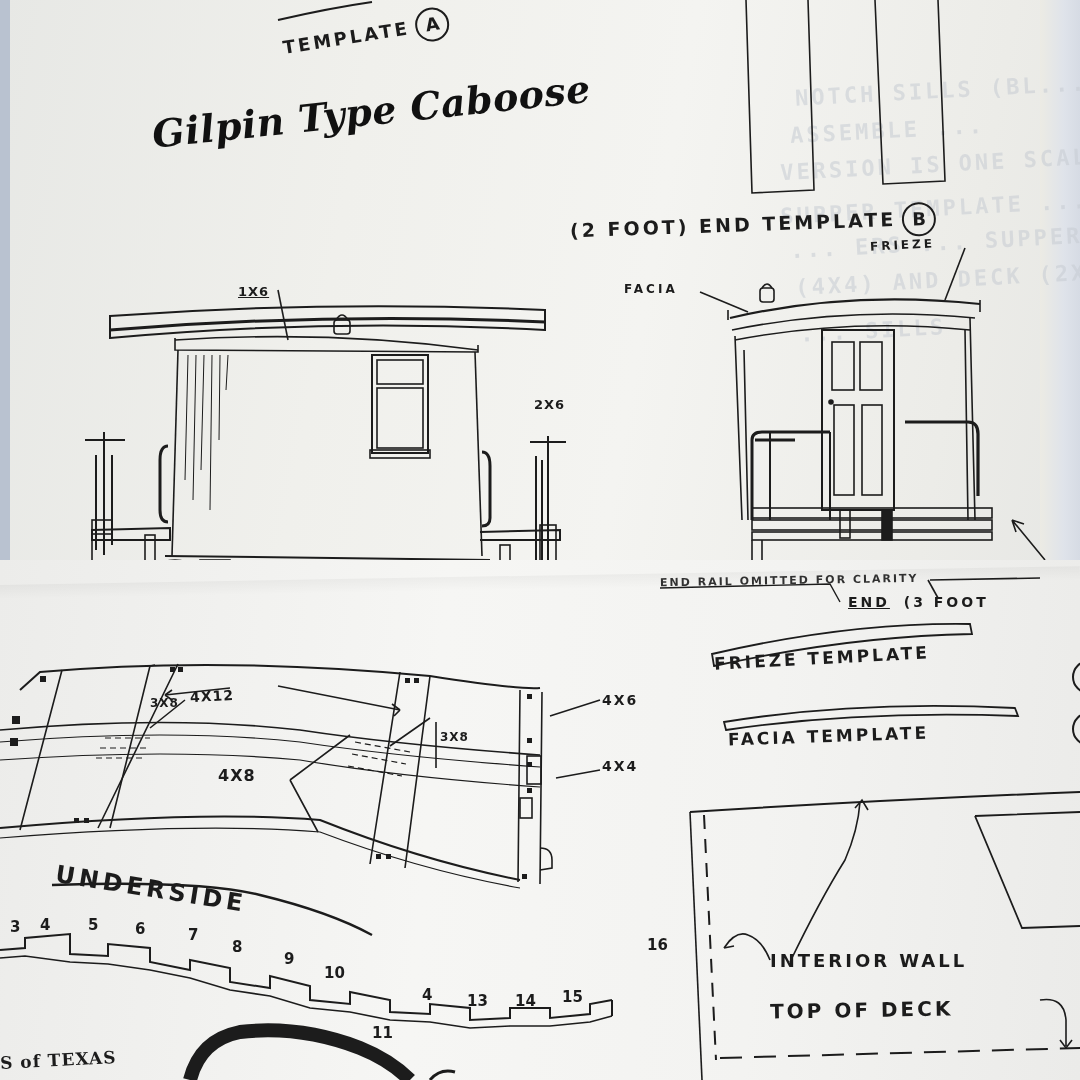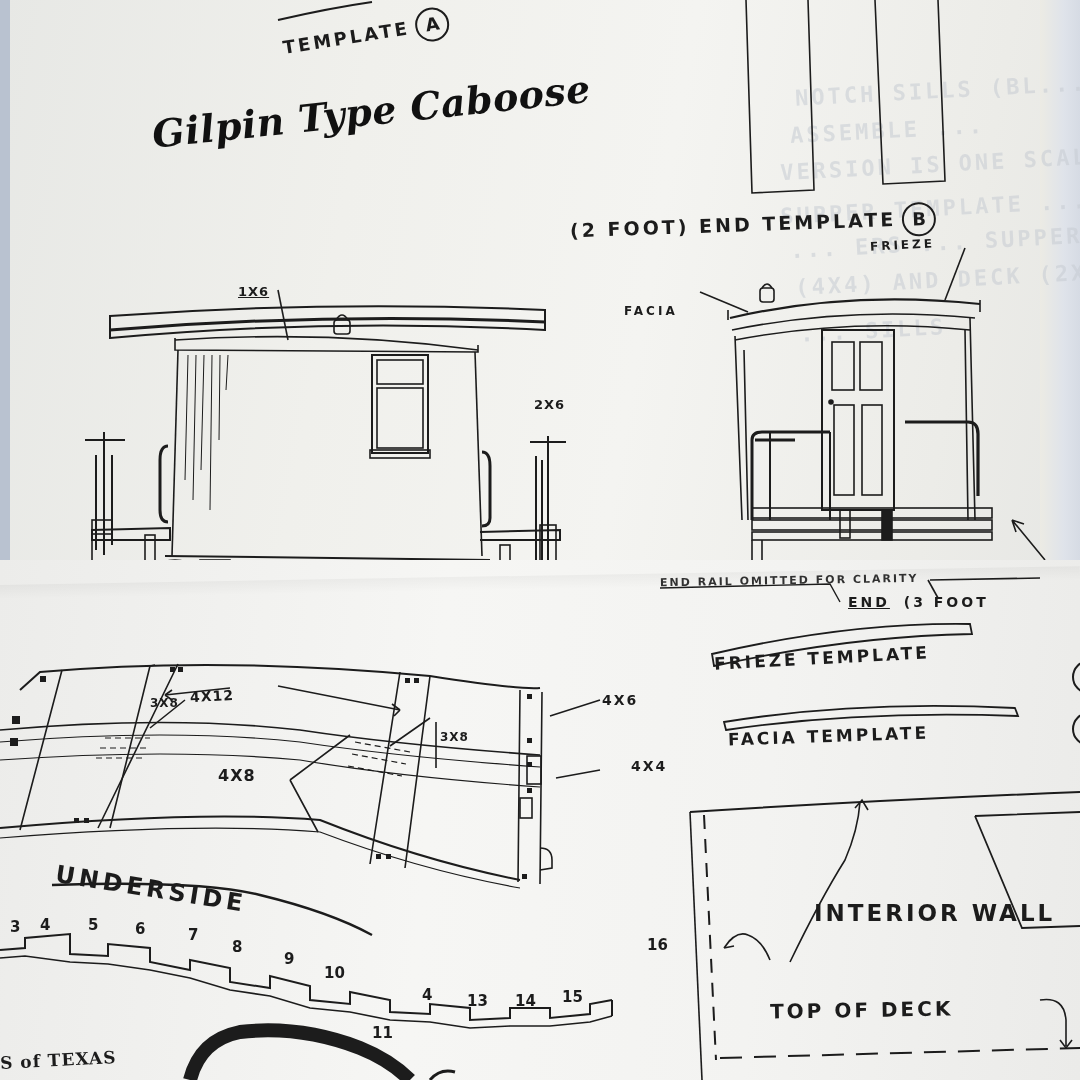--- a/index.html
+++ b/index.html
@@ -53,21 +53,21 @@
   <div class="hand" style="left:282px;top:18px;font-size:18px;transform:rotate(-9deg);">
     <span>TEMPLATE</span><span class="circ">A</span>
   </div>
 
   <div class="title">Gilpin Type Caboose</div>
 
   <div class="hand" style="left:570px;top:208px;font-size:19px;transform:rotate(-2deg);">
     <span>(2 FOOT) END TEMPLATE</span><span class="circ">B</span>
   </div>
   <div class="hand" style="left:870px;top:238px;font-size:12px;transform:rotate(-3deg);">FRIEZE</div>
-  <div class="hand" style="left:624px;top:282px;font-size:12px;margin-top:22px;">FACIA</div>
+  <div class="hand" style="left:624px;top:282px;font-size:12px;">FACIA</div>
 
   <div class="hand" style="left:238px;top:284px;font-size:13px;letter-spacing:1px;text-decoration:underline;">1X6</div>
   <div class="hand" style="left:534px;top:397px;font-size:13px;letter-spacing:1px;">2X6</div>
 
   <svg width="1080" height="600" viewBox="0 0 1080 600">
     <g stroke="#1c1c1c" fill="none" stroke-width="1.6">
 
       <path d="M278 20 Q330 8 372 2" stroke-width="2"></path>
 
       <path d="M746 0 L752 193 L814 190 L808 0"></path>
@@ -247,36 +247,36 @@
   <div class="hand" style="left:714px;top:648px;font-size:17px;transform:rotate(-3deg);">FRIEZE TEMPLATE</div>
   <div class="hand" style="left:728px;top:726px;font-size:17px;transform:rotate(-2deg);">FACIA TEMPLATE</div>
   <div class="circ" style="position:absolute;left:1066px;top:660px;"></div>
   <div class="circ" style="position:absolute;left:1066px;top:712px;"></div>
 
   <div class="hand" style="left:190px;top:688px;font-size:14px;letter-spacing:1px;transform:rotate(-3deg);">4X12</div>
   <div class="hand" style="left:150px;top:696px;font-size:12px;letter-spacing:1px;">3X8</div>
   <div class="hand" style="left:440px;top:730px;font-size:12px;letter-spacing:1px;">3X8</div>
   <div class="hand" style="left:218px;top:766px;font-size:16px;letter-spacing:1px;">4X8</div>
   <div class="hand" style="left:602px;top:692px;font-size:14px;letter-spacing:2px;">4X6</div>
-  <div class="hand" style="left:602px;top:758px;font-size:14px;letter-spacing:2px;margin-left:29px;">4X4</div>
+  <div class="hand" style="left:602px;top:758px;font-size:14px;letter-spacing:2px;">4X4</div>
 
   <div class="hand" style="left:58px;top:860px;font-size:24px;transform:rotate(9deg);transform-origin:left top;letter-spacing:4px;">UNDERSIDE</div>
 
   <div class="ruler-num" style="left:10px;top:918px;">3</div>
   <div class="ruler-num" style="left:40px;top:916px;">4</div>
   <div class="ruler-num" style="left:88px;top:916px;">5</div>
   <div class="ruler-num" style="left:135px;top:920px;">6</div>
   <div class="ruler-num" style="left:188px;top:926px;">7</div>
   <div class="ruler-num" style="left:232px;top:938px;">8</div>
   <div class="ruler-num" style="left:284px;top:950px;">9</div>
   <div class="ruler-num" style="left:324px;top:964px;text-align:right;">10</div>
   <div class="ruler-num" style="left:372px;top:1024px;">11</div>
   <div class="ruler-num" style="left:422px;top:986px;">4</div>
   <div class="ruler-num" style="left:467px;top:992px;">13</div>
   <div class="ruler-num" style="left:515px;top:992px;">14</div>
   <div class="ruler-num" style="left:562px;top:988px;">15</div>
   <div class="ruler-num" style="left:612px;top:936px;margin-left:35px;">16</div>
 
-  <div class="hand" style="left:770px;top:900px;font-size:23px;margin-left:44px;">INTERIOR WALL</div>
+  <div class="hand" style="left:770px;top:950px;font-size:18px;">INTERIOR WALL</div>
   <div class="hand" style="left:770px;top:998px;font-size:20px;transform:rotate(-1deg);">TOP OF DECK</div>
 
   <div class="hand" style="left:0px;top:1050px;font-family:'DejaVu Serif',serif;font-size:17px;letter-spacing:1px;transform:rotate(-3deg);">S of TEXAS</div>
 </div>
 
 </body></html>

